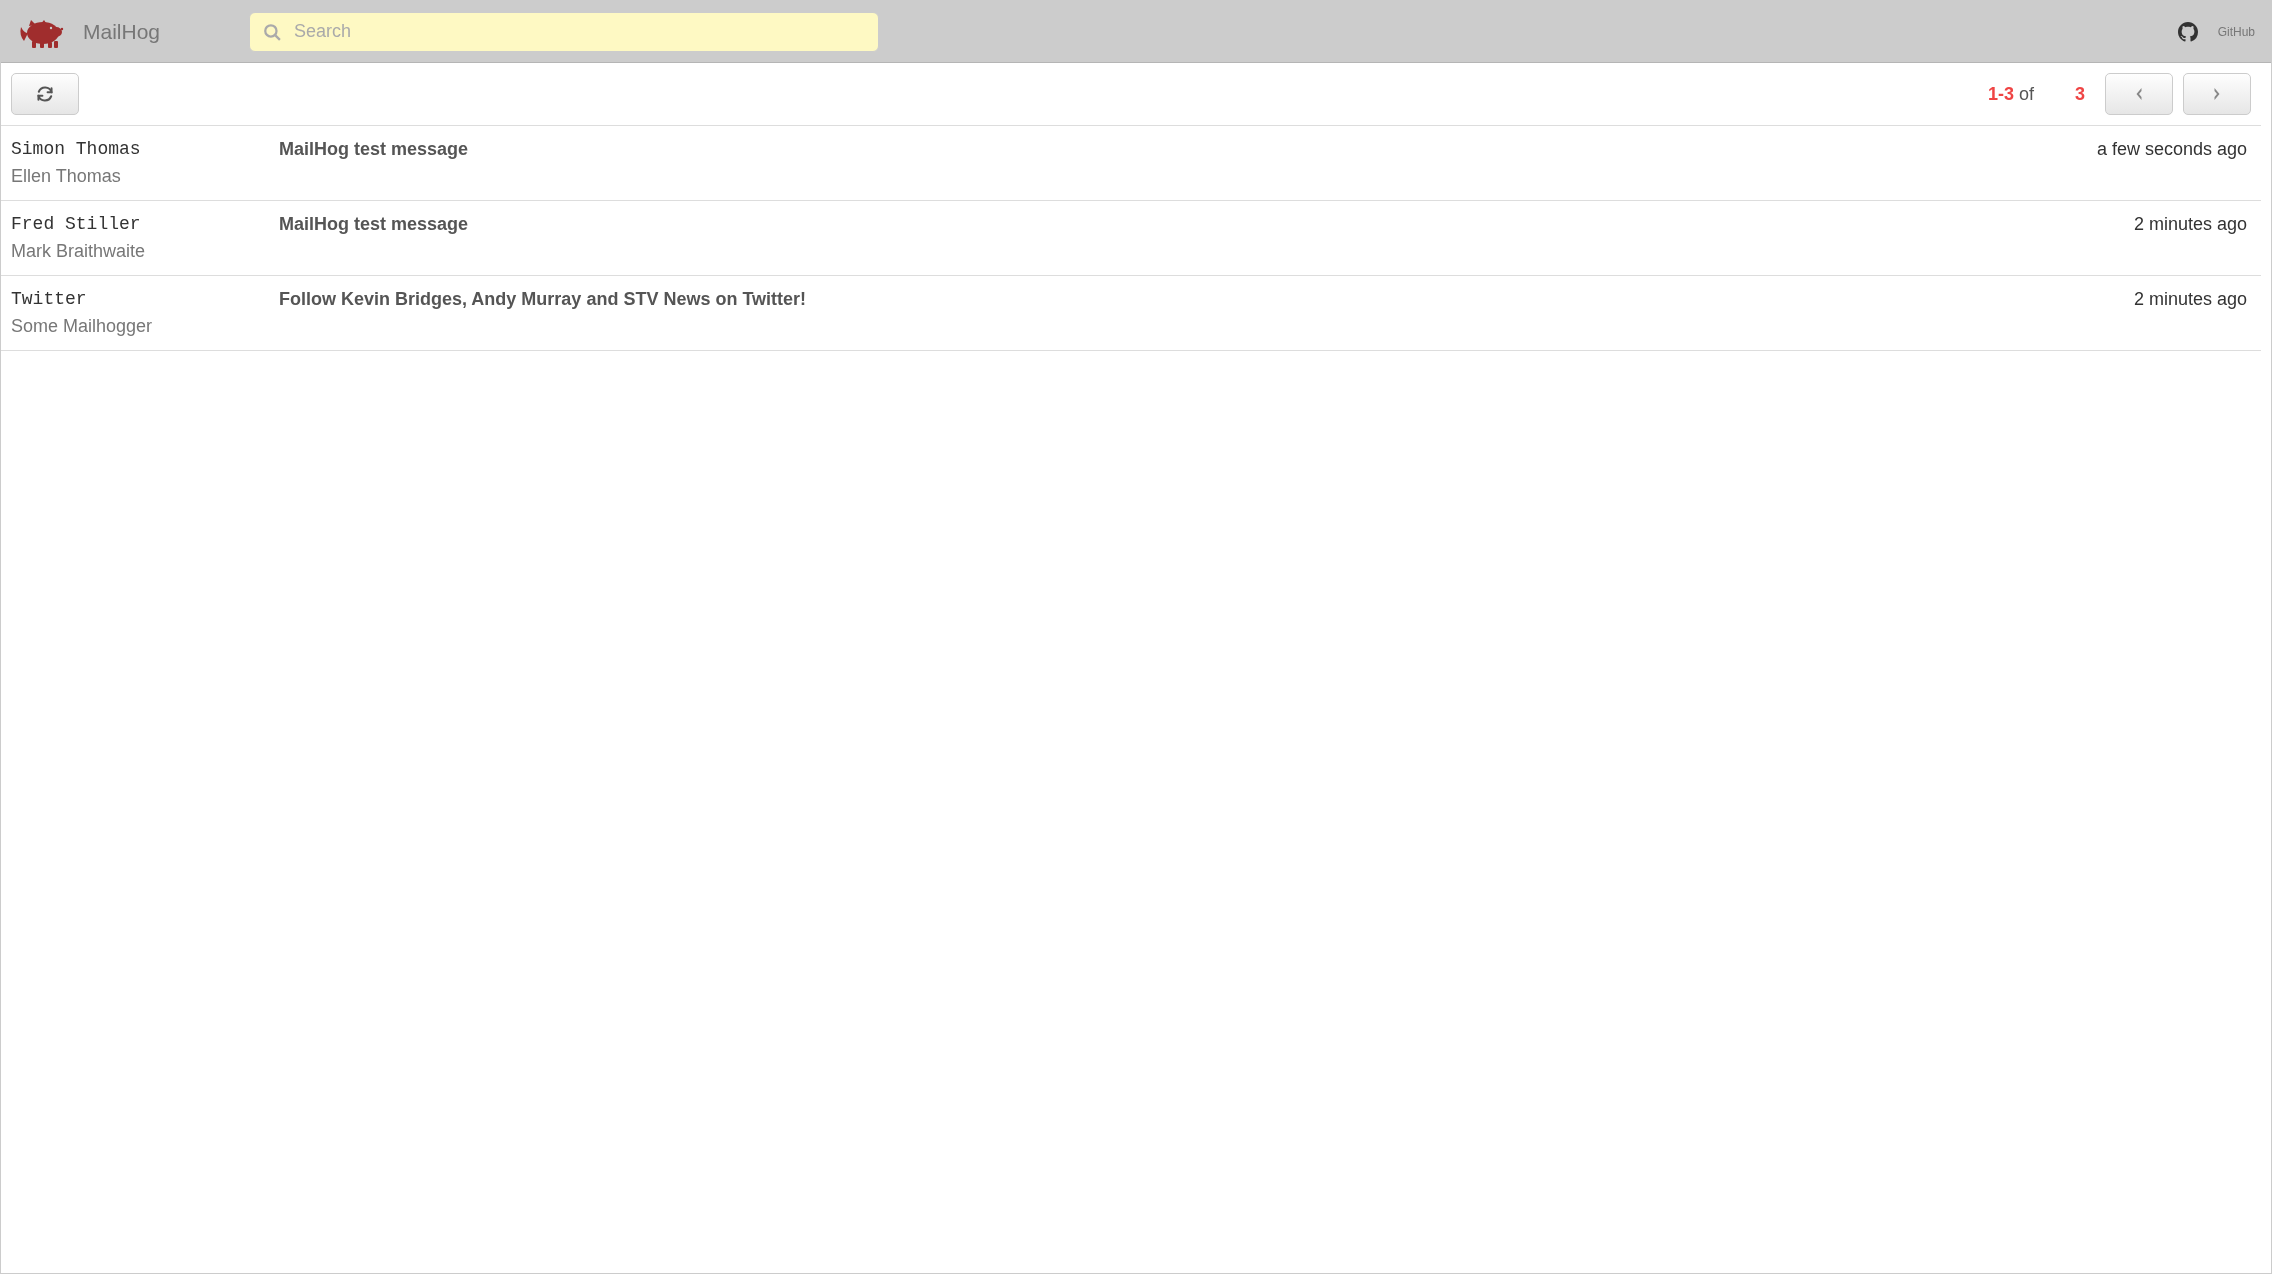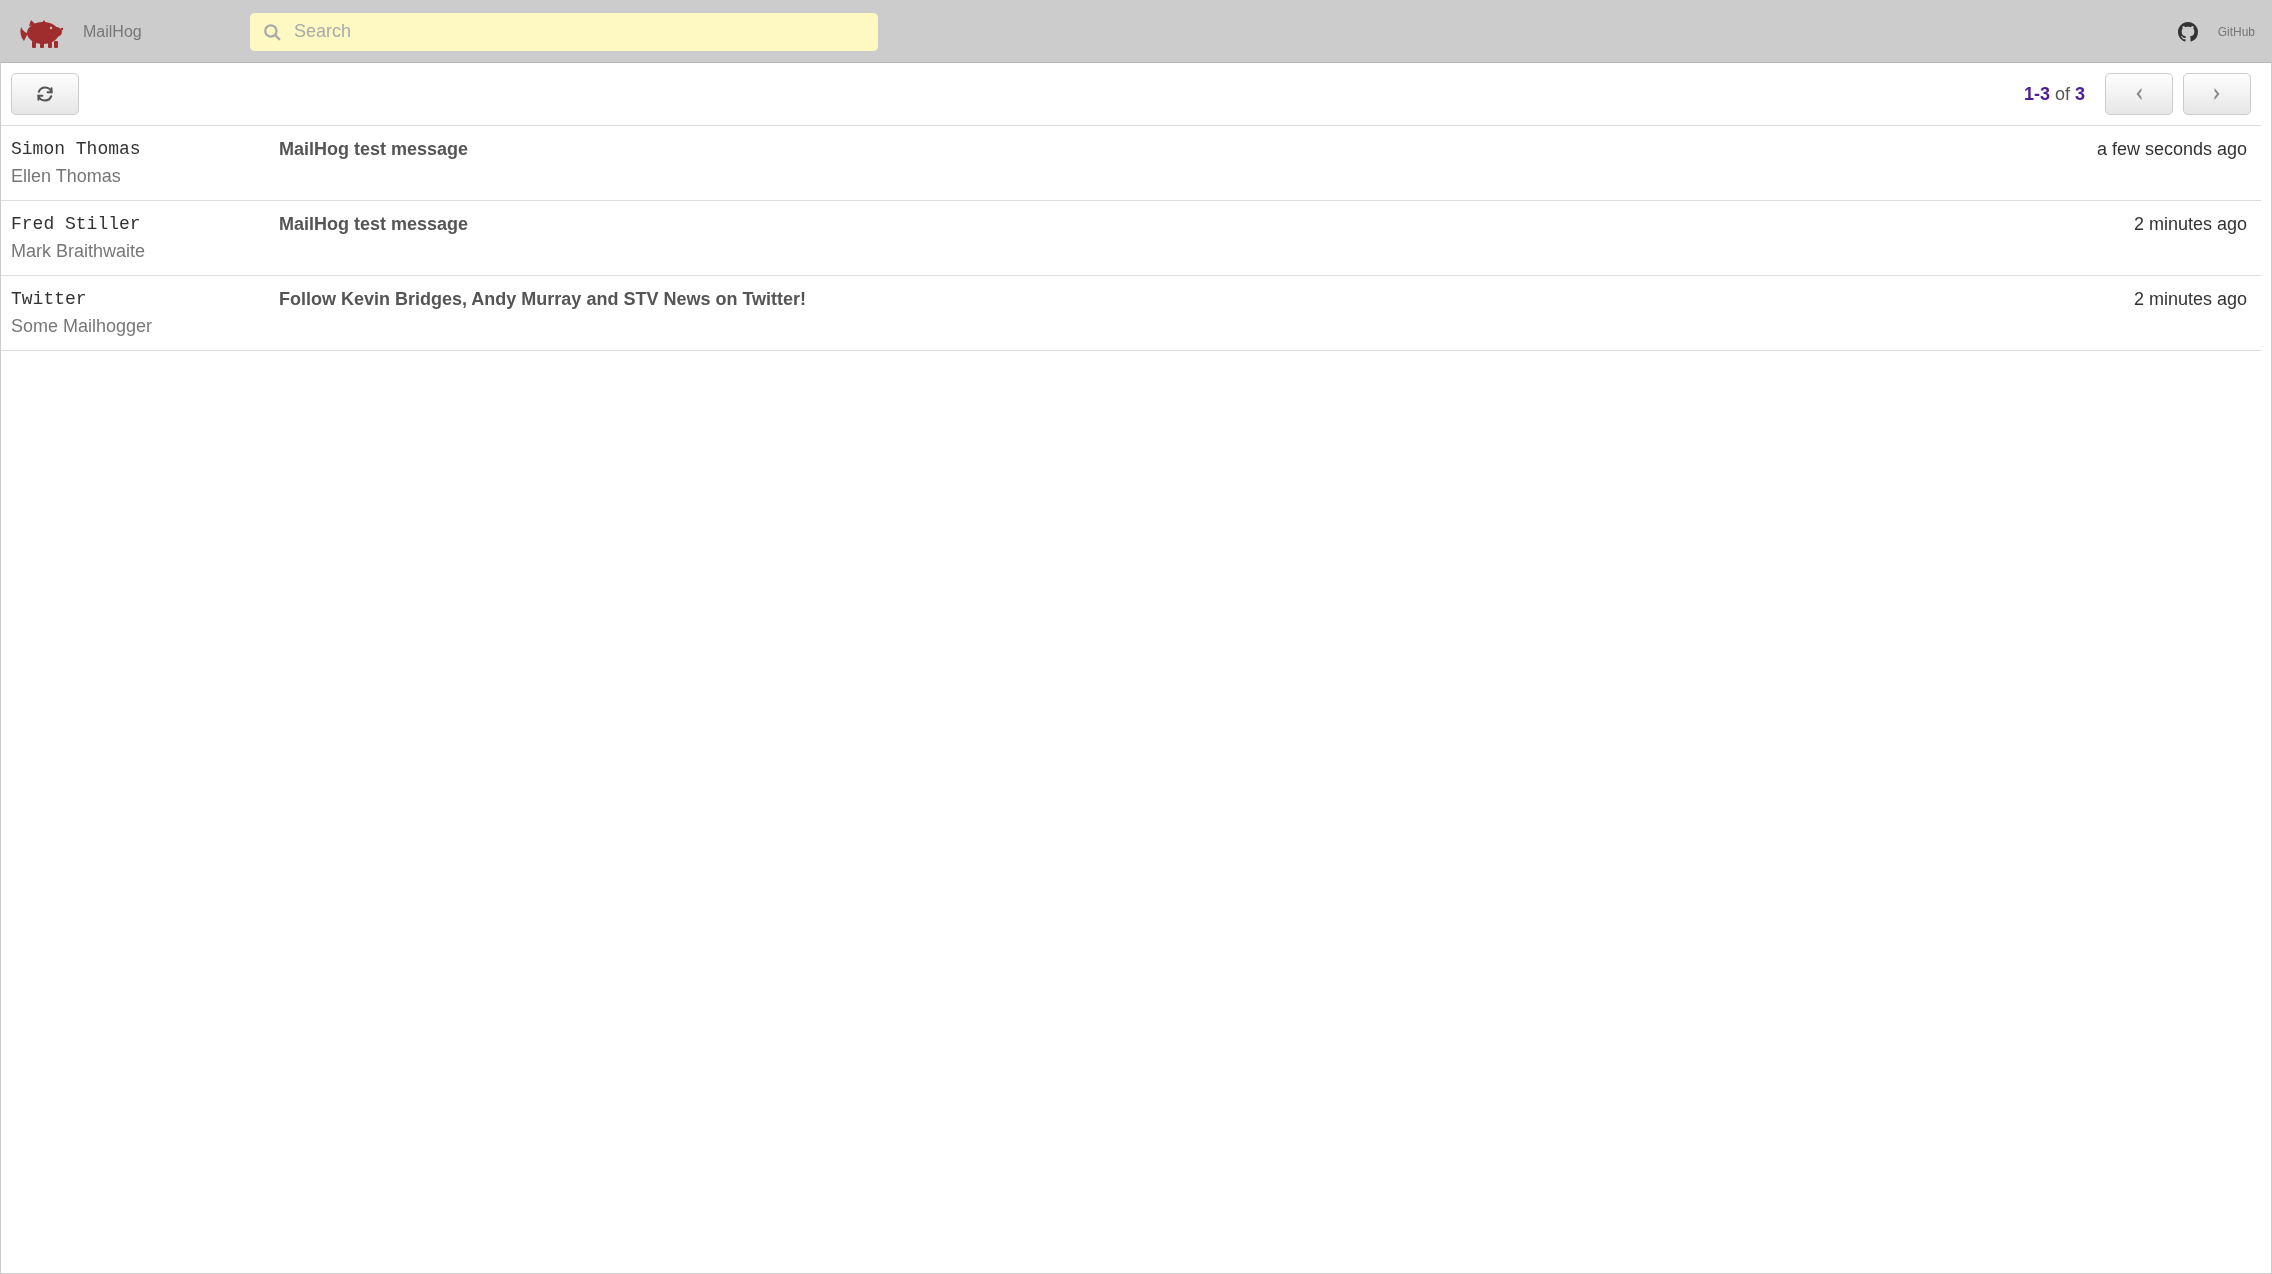--- a/index.html
+++ b/index.html
@@ -20,21 +20,21 @@
       padding: 0 16px;
     }
     .brand {
       display: flex;
       align-items: center;
       width: 232px;
       gap: 16px;
     }
     .brand-name {
       color: #777;
-      font-size: 16px;
+      font-size: 21px;
     }
     .pig-wrap { width: 50px; display:flex; align-items:center; justify-content:center; }
     .search-wrap {
       flex: 0 0 auto;
     }
     .search-box {
       position: relative;
       width: 630px;
     }
     .search-box input {
@@ -109,21 +109,21 @@
       background: linear-gradient(#fefefe, #e6e6e6);
       color: #555;
       cursor: pointer;
     }
     .toolbar-spacer { flex: 1; }
     .pager-info {
       color: #555;
       font-size: 18px;
       margin-right: 10px;
     }
-    .pager-info .strong { font-weight: bold; color:#4c1d95; }
+    .pager-info .strong { font-weight: bold; color:#ef4444;margin-left:36px; }
     .msg-list { }
     .msg-row {
       display: flex;
       border-bottom: 1px solid #ddd;
       padding: 10px 10px 10px 10px;
       cursor: pointer;
     }
     .msg-col-from { width: 268px; flex: 0 0 268px; }
     .msg-col-subj { flex: 1; }
     .msg-col-time { flex: 0 0 auto; text-align: right; padding-right: 4px;}

